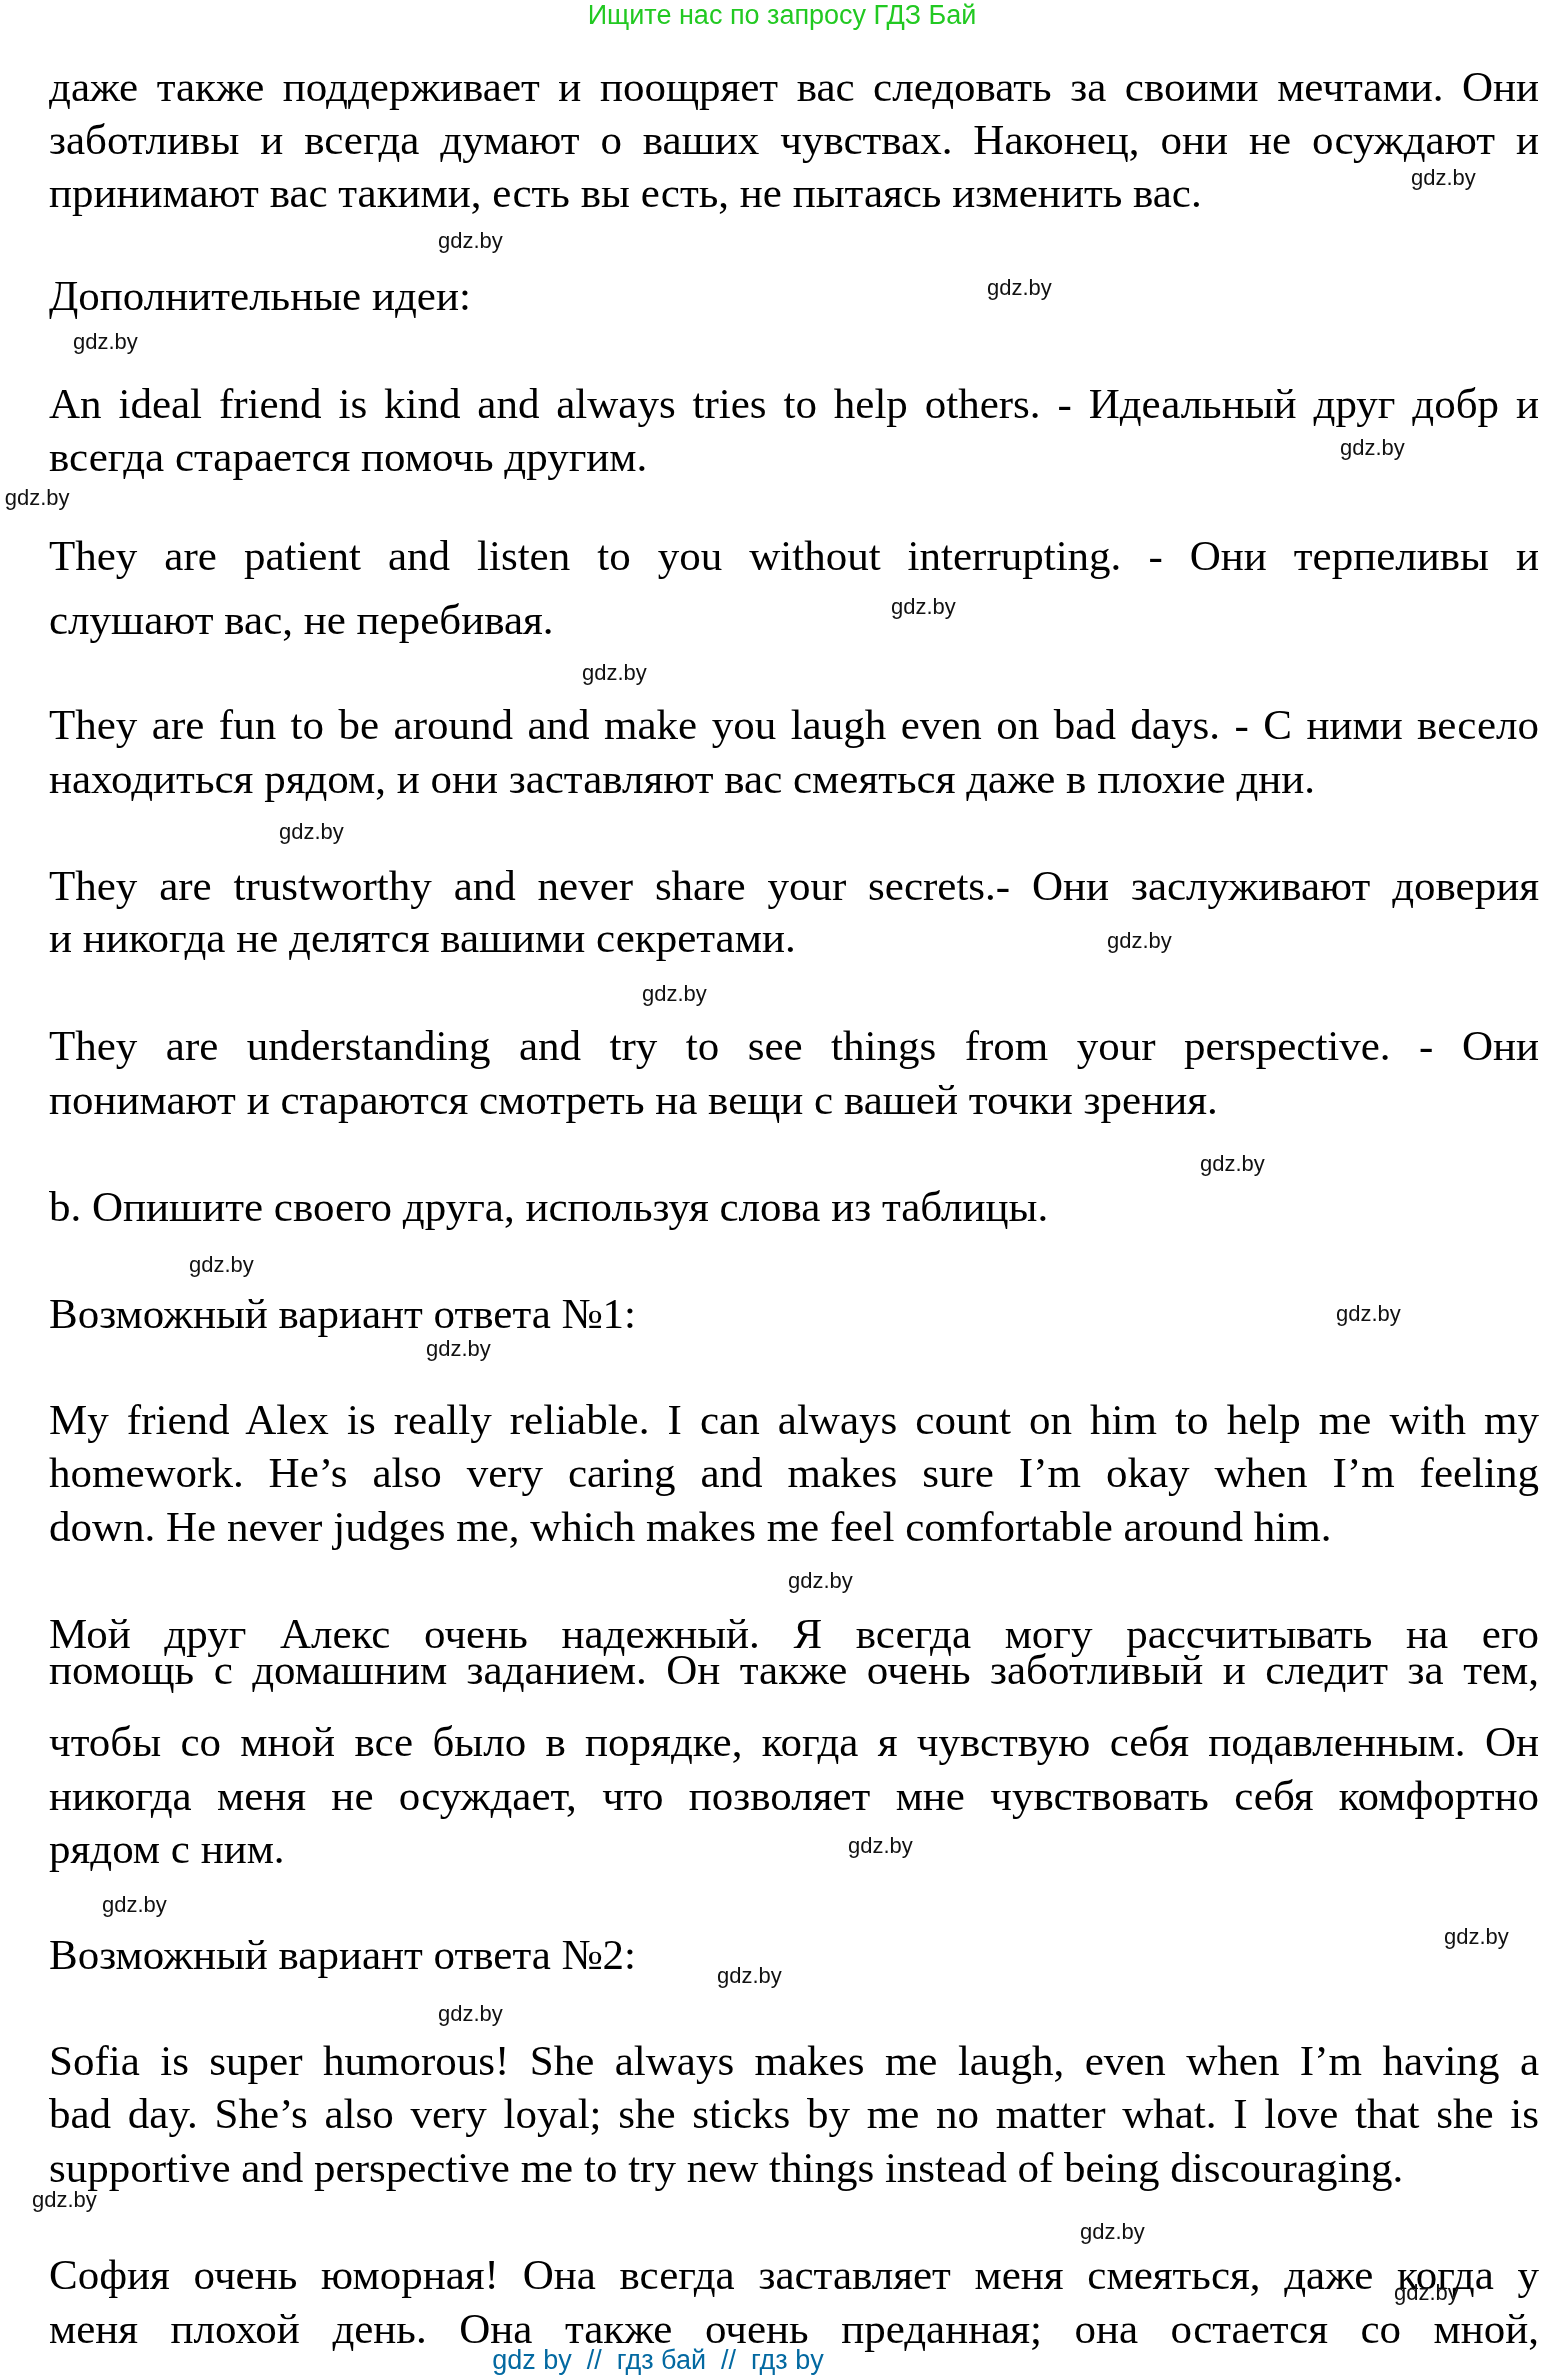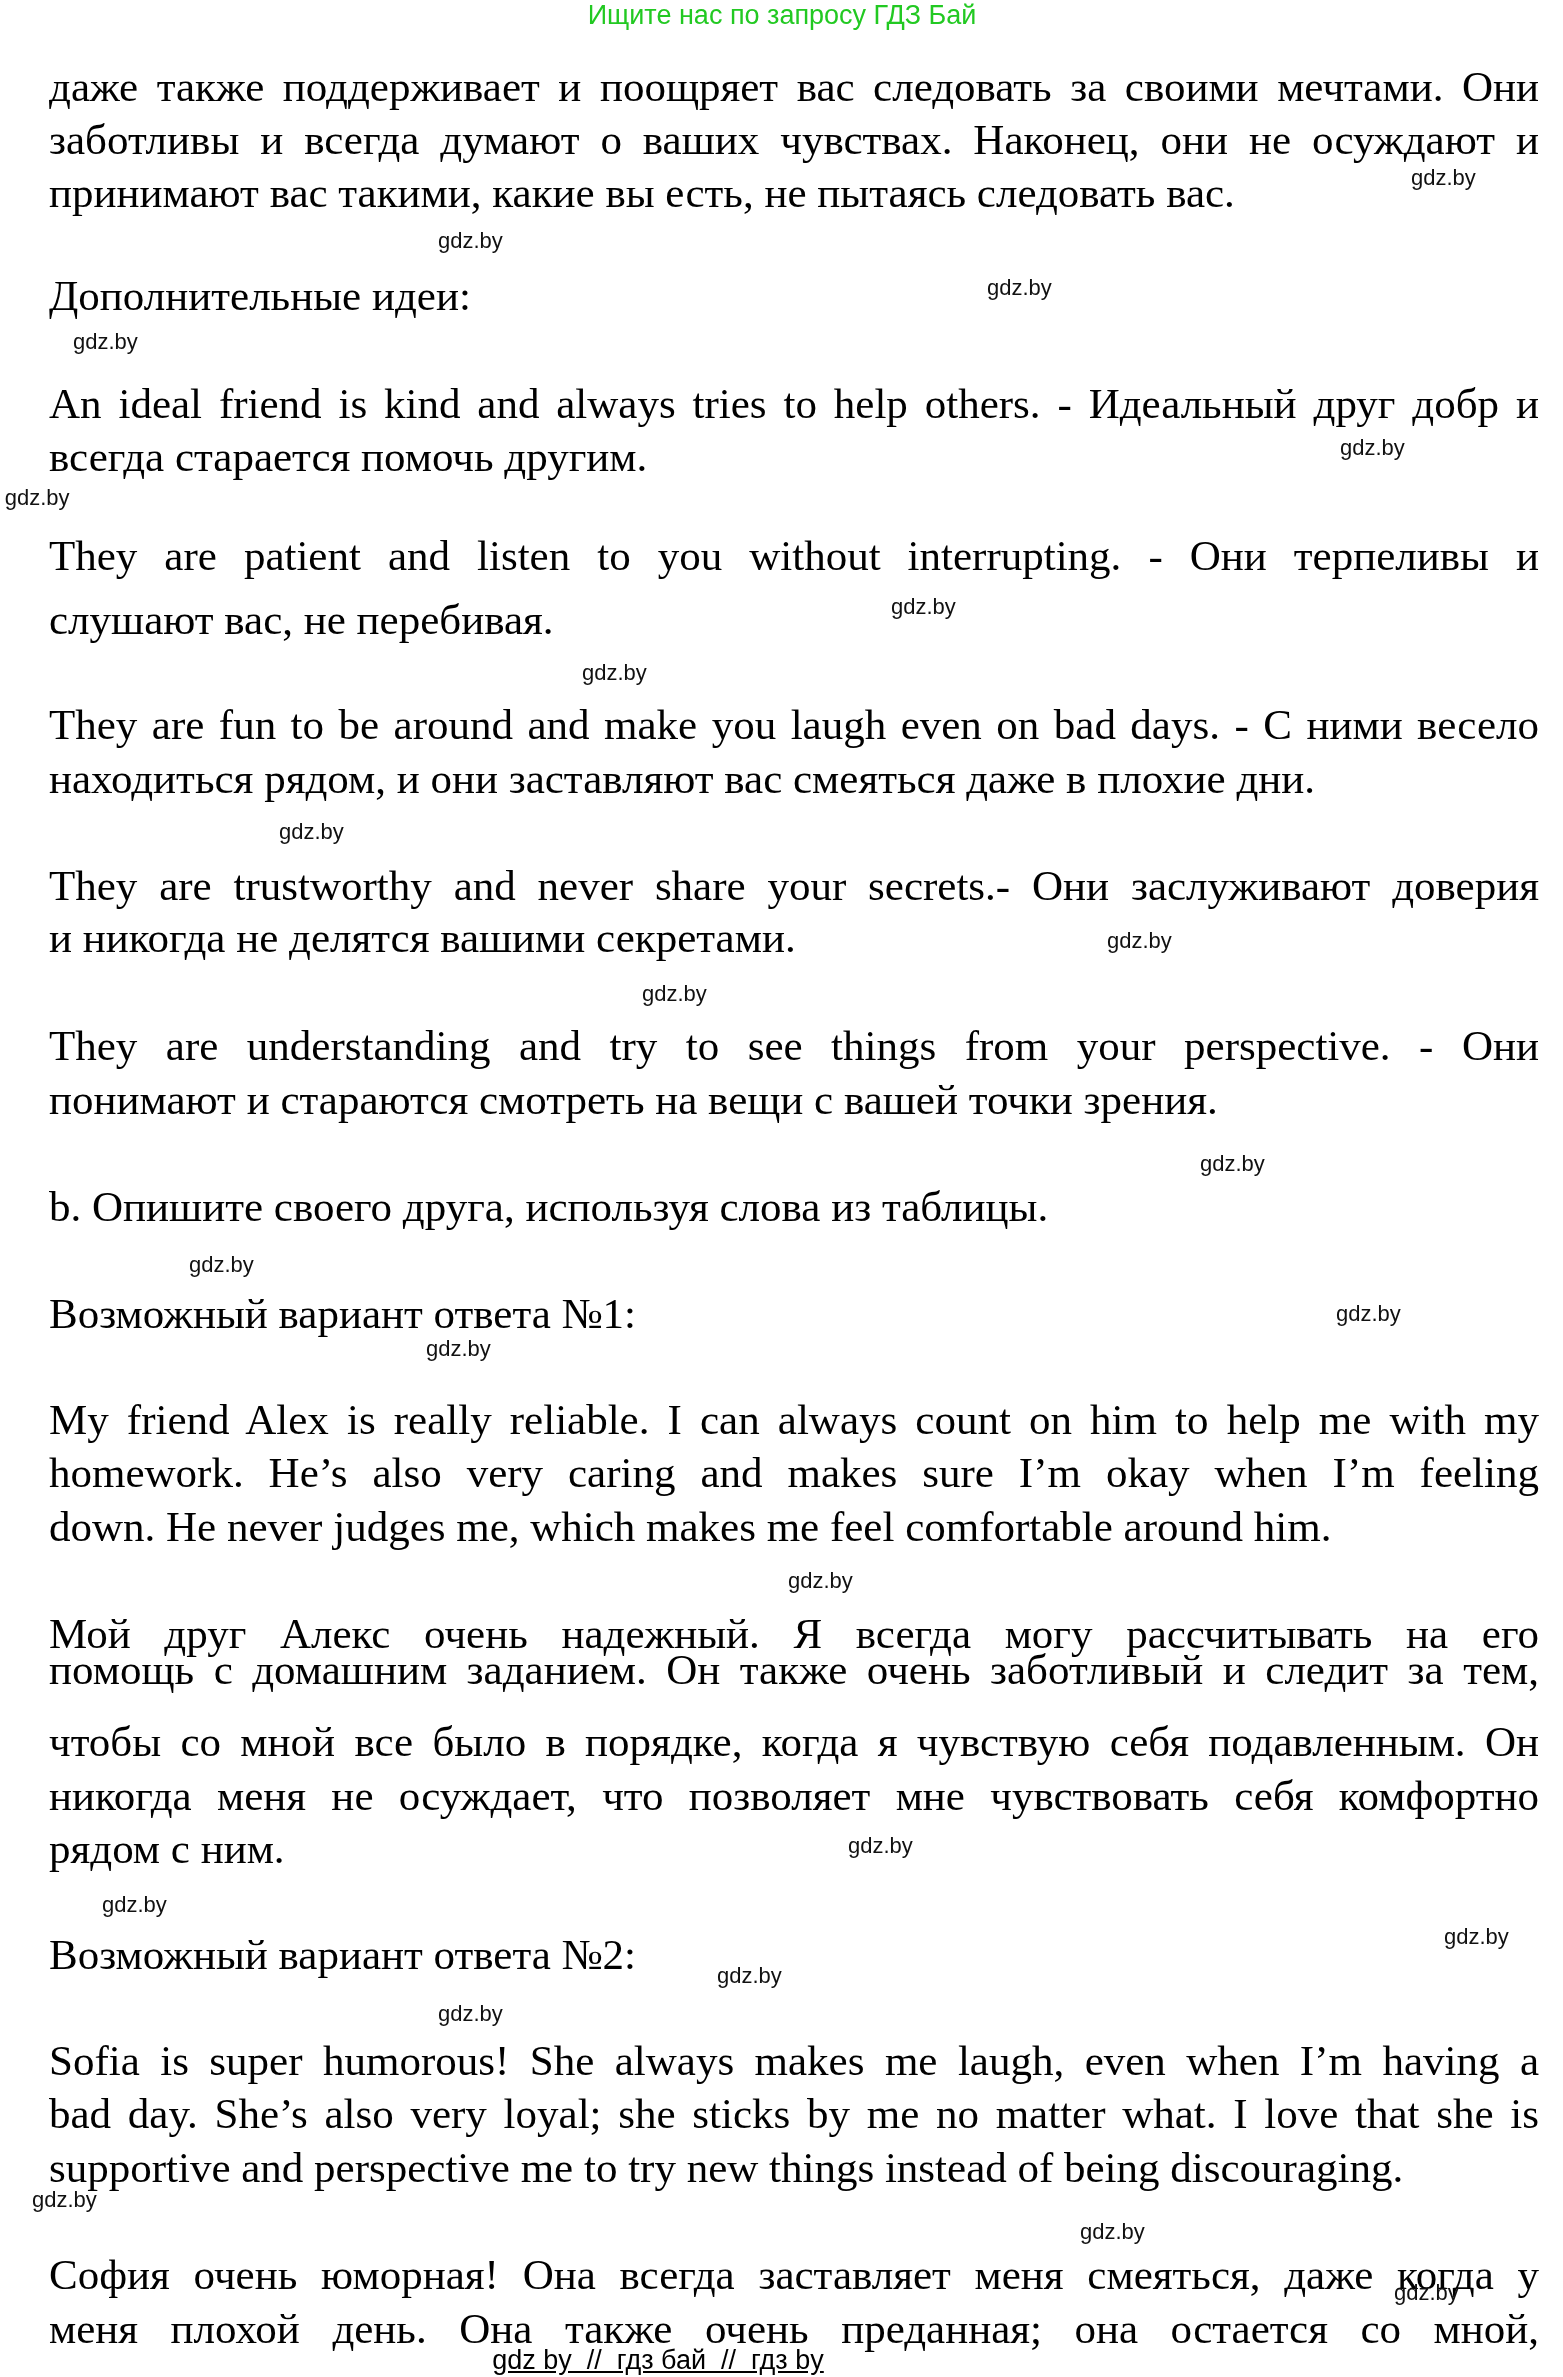--- a/index.html
+++ b/index.html
@@ -4,24 +4,23 @@
 <style>
   html, body { margin: 0; padding: 0; background: #ffffff; }
   body { width: 1564px; height: 2377px; position: relative; overflow: hidden; }
   .header {
     position: absolute; left: 0; top: 0; width: 1564px; height: 32px;
     text-align: center; color: #22c922;
     font-family: "Liberation Sans", sans-serif; font-size: 27px; line-height: 30px;
   }
   .footer {
     position: absolute; left: 0; top: 2343px; width: 1316px; height: 35px;
-    text-align: center; color: #000000;
+    text-align: center; color: #0369a1;
     font-family: "Liberation Sans", sans-serif; font-size: 27px; line-height: 35px;
     white-space: pre;
-    text-decoration: underline;
   }
   .line {
     position: absolute; left: 49px; width: 1490px;
     font-family: "Liberation Serif", serif; font-size: 43px; line-height: 52px;
     color: #000; white-space: nowrap;
     text-align: justify; text-align-last: justify;
   }
   .line.last { text-align-last: left; }
   .wm {
     position: absolute; font-family: "Liberation Sans", sans-serif;
@@ -30,21 +29,21 @@
 </style>
 </head>
 <body>
 
 <div class="header">Ищите нас по запросу ГДЗ Бай</div>
 
 <div>
 
   <div class="line" style="top:61px">даже также поддерживает и поощряет вас следовать за своими мечтами. Они</div>
   <div class="line" style="top:114px">заботливы и всегда думают о ваших чувствах. Наконец, они не осуждают и</div>
-  <div class="line last" style="top:167px">принимают вас такими, какие вы есть, не пытаясь следовать вас.</div>
+  <div class="line last" style="top:167px">принимают вас такими, есть вы есть, не пытаясь изменить вас.</div>
 
   <div class="line last" style="top:270px">Дополнительные идеи:</div>
 
   <div class="line" style="top:378px">An ideal friend is kind and always tries to help others. - Идеальный друг добр и</div>
   <div class="line last" style="top:431px">всегда старается помочь другим.</div>
 
   <div class="line" style="top:530px">They are patient and listen to you without interrupting. - Они терпеливы и</div>
   <div class="line last" style="top:594px">слушают вас, не перебивая.</div>
 
   <div class="line" style="top:699px">They are fun to be around and make you laugh even on bad days. - С ними весело</div>

